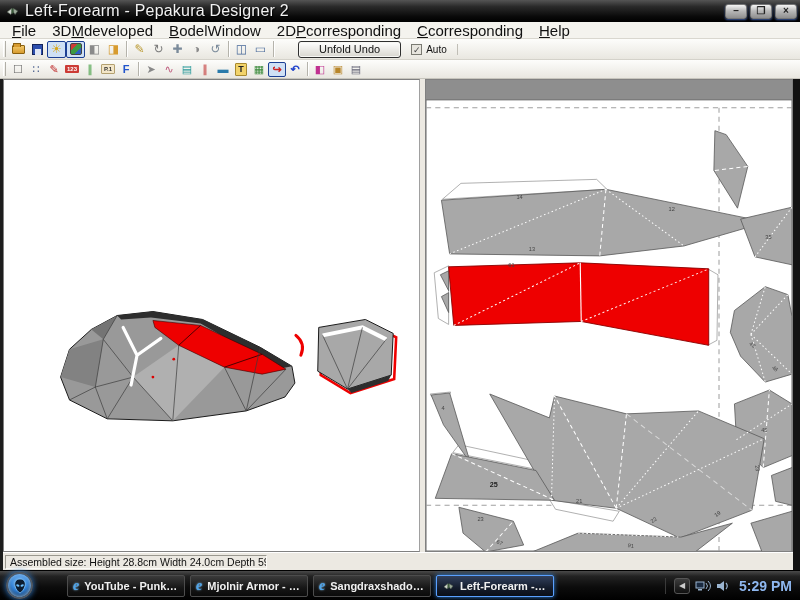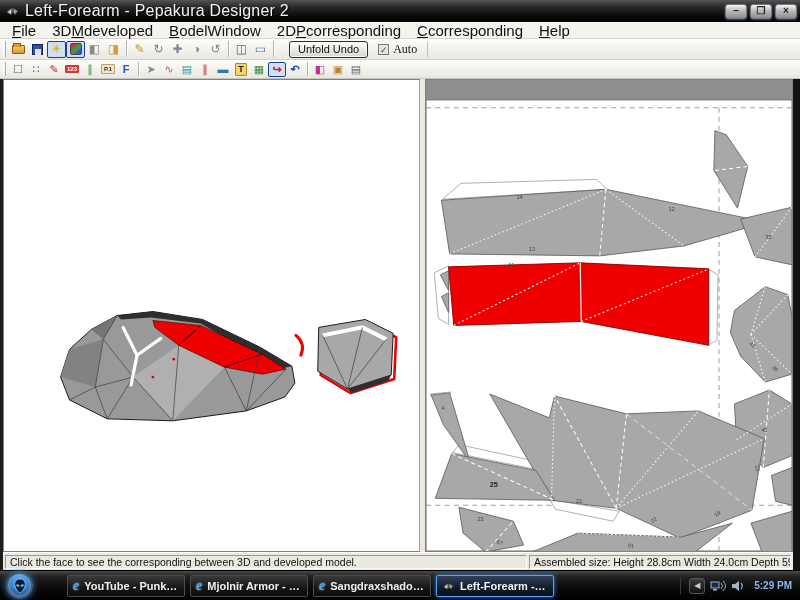--- a/index.html
+++ b/index.html
@@ -38,27 +38,27 @@
   .gfolder::before { content:""; position:absolute; top:-3px; left:0; width:6px; height:3px;
     background:#d79b2f; border:1px solid #8a6010; border-bottom:none; border-radius:1px 1px 0 0; }
   .gdisk { width:11px; height:11px; background:#2d4fae; border:1px solid #15255a; position:relative; }
   .gdisk::after { content:""; position:absolute; left:2px; top:4px; width:6px; height:6px; background:#dfe6f5; }
   .gcube { width:12px; height:12px; border-radius:2px; border:1px solid #444;
     background:linear-gradient(135deg,#cc3b35 33%,#3c9a43 33% 66%,#2f5fc2 66%); }
   .badge { font-size:6px; font-weight:bold; padding:1px 2px; border-radius:1px; }
   .badge-num { background:#cc3b35; color:#fff; }
   .badge-page { background:#f3e6c8; color:#333; border:1px solid #b3a070; }
   .badge-text { background:#f2d36a; color:#222; border:1px solid #a88a30; font-size:9px; }
-  .unfoldbtn { margin-left:12px; height:17px; padding:0 8px; font-size:11px; color:#111;
+  .unfoldbtn { margin-left:21px; height:17px; padding:0 20px; font-size:11px; color:#111;
     background:linear-gradient(#ffffff,#d8d6cf); border:1px solid #2f2f2f; border-radius:3px;
     box-shadow:inset 0 0 0 1px #f7f7f4; display:flex; align-items:center; }
   .autogrp { display:flex; align-items:center; margin-left:10px; padding-right:10px; border-right:1px solid #c0beb6; }
   .cbox { width:11px; height:11px; border:1px solid #7a7a72; background:#e7e5de; color:#444;
     font-size:9px; line-height:10px; text-align:center; margin-right:4px; }
-  .autolabel { font-size:12px; color:#111;font-family:Liberation Serif, serif; }
+  .autolabel { font-size:10px; color:#111; }
 
   
   .mainwrap { flex:1 1 auto; display:flex; flex-direction:column; border-left:3px solid #1d1d1d;
     border-right:7px solid #121212; background:#ece9e2; min-height:0; }
   .panes { flex:1 1 auto; display:flex; min-height:0; }
   .pane3d { flex:0 0 417px; background:#fff; border:1px solid #808080; border-right:1px solid #a0a0a0; min-width:0; }
   .divider { flex:0 0 5px; background:#ece9e2; }
   .pane2d { flex:1 1 auto; border:1px solid #808080; min-width:0; background:#8e8e8e; }
   .pane3d svg, .pane2d svg { width:100%; height:100%; display:block; }
 
@@ -81,21 +81,21 @@
     background:linear-gradient(#3a3a3a,#161616 60%,#0a0a0a); display:flex; align-items:center; padding:0 5px;
     color:#f0f0f0; font-size:11px; font-weight:bold; white-space:nowrap; overflow:hidden; }
   .taskbtn.active { border:1px solid #5aa0ff; box-shadow:0 0 5px #2f7fd6; background:linear-gradient(#32405c,#141c2c 60%,#0a0f18); }
   .taskbtn .ielogo { color:#4fa3e8; font-family:"Liberation Serif", serif; font-style:italic; font-weight:bold;
     font-size:14px; margin-right:5px; text-shadow:0 0 2px #8fd0ff; }
   .taskbtn .tlabel { overflow:hidden; text-overflow:ellipsis; }
   .taskbtn svg { margin-right:5px; flex:0 0 auto; }
   .tray { margin-left:auto; display:flex; align-items:center; gap:5px; padding-left:8px; border-left:1px solid #3a3a3a; }
   .trayarrow { width:16px; height:16px; border:1px solid #555; border-radius:3px; color:#ccc; font-size:8px;
     background:linear-gradient(#3c3c3c,#101010); display:flex; align-items:center; justify-content:center; }
-  .clock { color:#8fb8f0; font-size:10px; font-weight:bold; margin:0 4px 0 4px; }
+  .clock { color:#8fb8f0; font-size:14px; font-weight:bold; margin:0 4px 0 4px; }
 </style>
 </head>
 <body>
 
 <div class="screen">
 
   <div class="titlebar">
     <svg class="appicon" viewBox="0 0 16 16">
       <polygon points="2,9 7,5 8,8 6,12" fill="#cfd4cd" stroke="#5a6a58" stroke-width="0.7"></polygon>
       <polygon points="14,8 9,5 8,8 11,12" fill="#9aa898" stroke="#4a584a" stroke-width="0.7"></polygon>
@@ -287,21 +287,20 @@
             <text x="50" y="444">23</text>
             <text x="68" y="466" transform="rotate(25 68 466)">67</text>
             <text x="196" y="470" transform="rotate(8 196 470)">91</text>
             <text x="326" y="354">45</text>
           </g>
         </svg>
       </div>
     </div>
 
     <div class="statusbar">
-      <div class="statuscell statusmsg">Click the face to see the corresponding between 3D and developed model.</div>
       <div class="statuscell statussize">Assembled size: Height 28.8cm Width 24.0cm Depth 59.5cm</div>
     </div>
   </div>
 
   <div class="taskbar">
     <div class="startorb">
       <svg width="16" height="16" viewBox="0 0 16 16">
         <path d="M8,1 C12,1 14,4 13,8 C12.3,11 10,14 8,15 C6,14 3.7,11 3,8 C2,4 4,1 8,1 Z" fill="#0c1c30" stroke="#7ec4ff" stroke-width="0.8"></path>
         <ellipse cx="5.8" cy="7.5" rx="1.8" ry="1" transform="rotate(28 5.8 7.5)" fill="#6ec0ff"></ellipse>
         <ellipse cx="10.2" cy="7.5" rx="1.8" ry="1" transform="rotate(-28 10.2 7.5)" fill="#6ec0ff"></ellipse>

